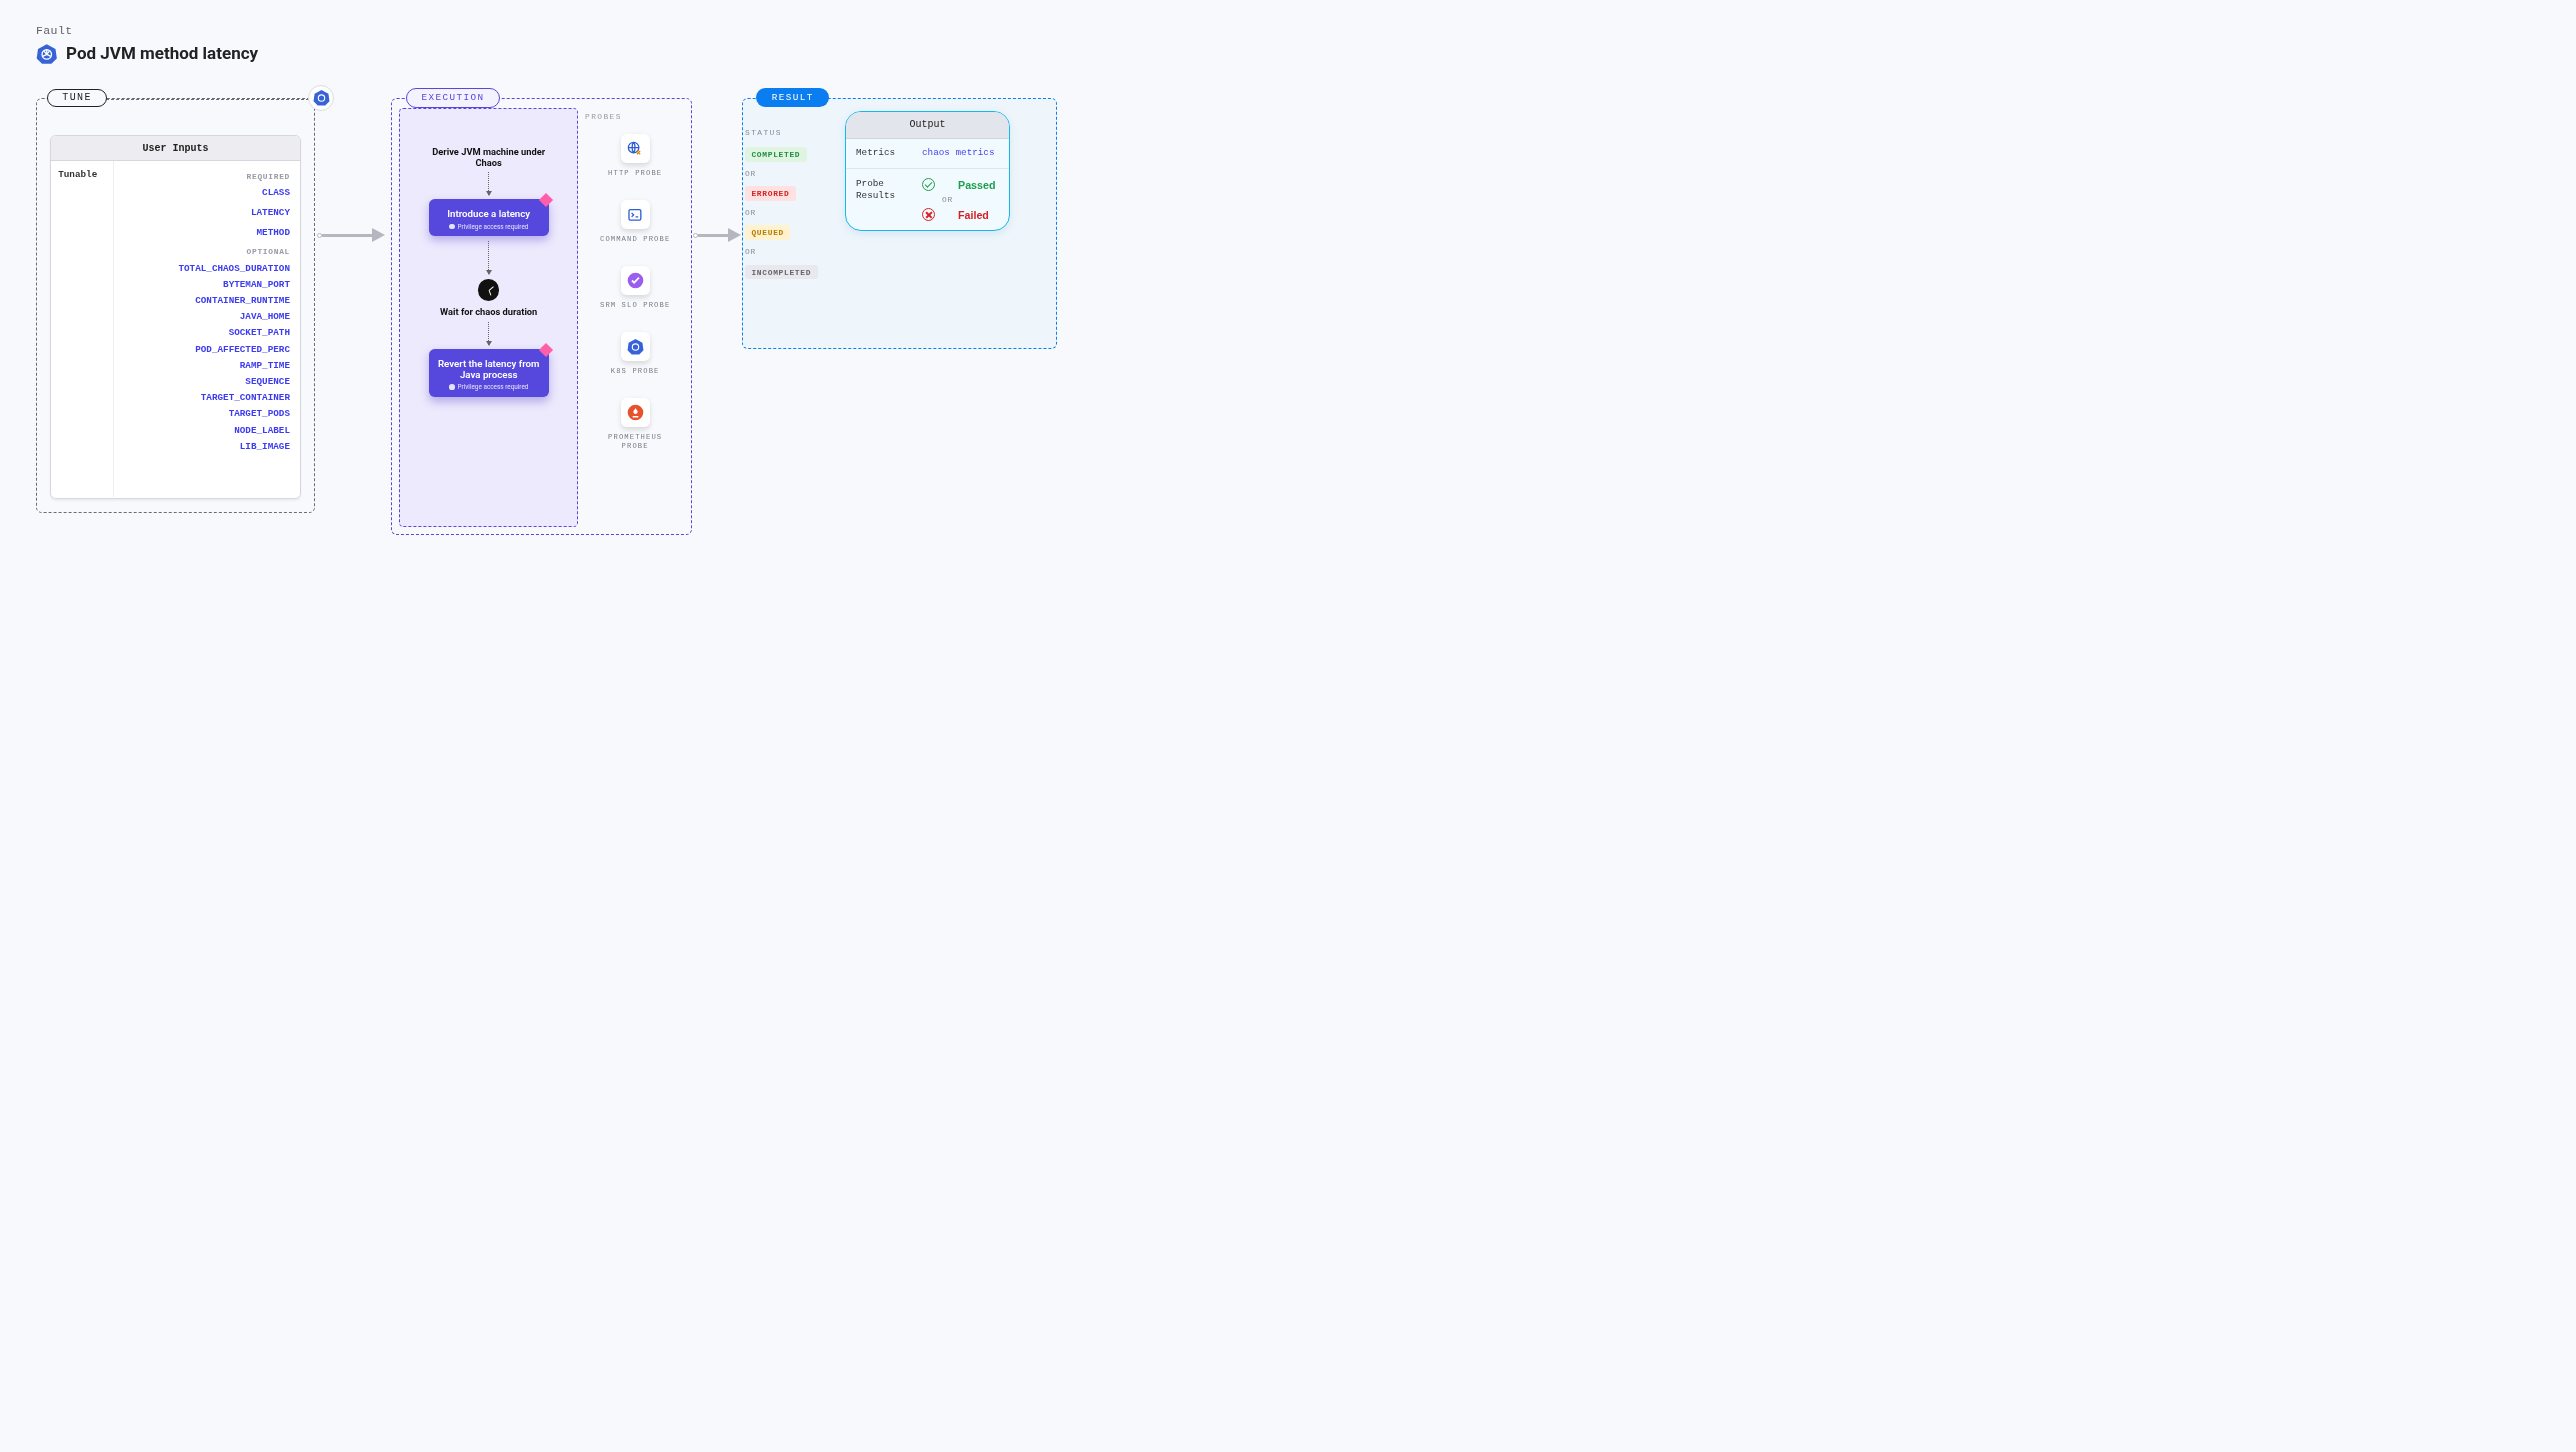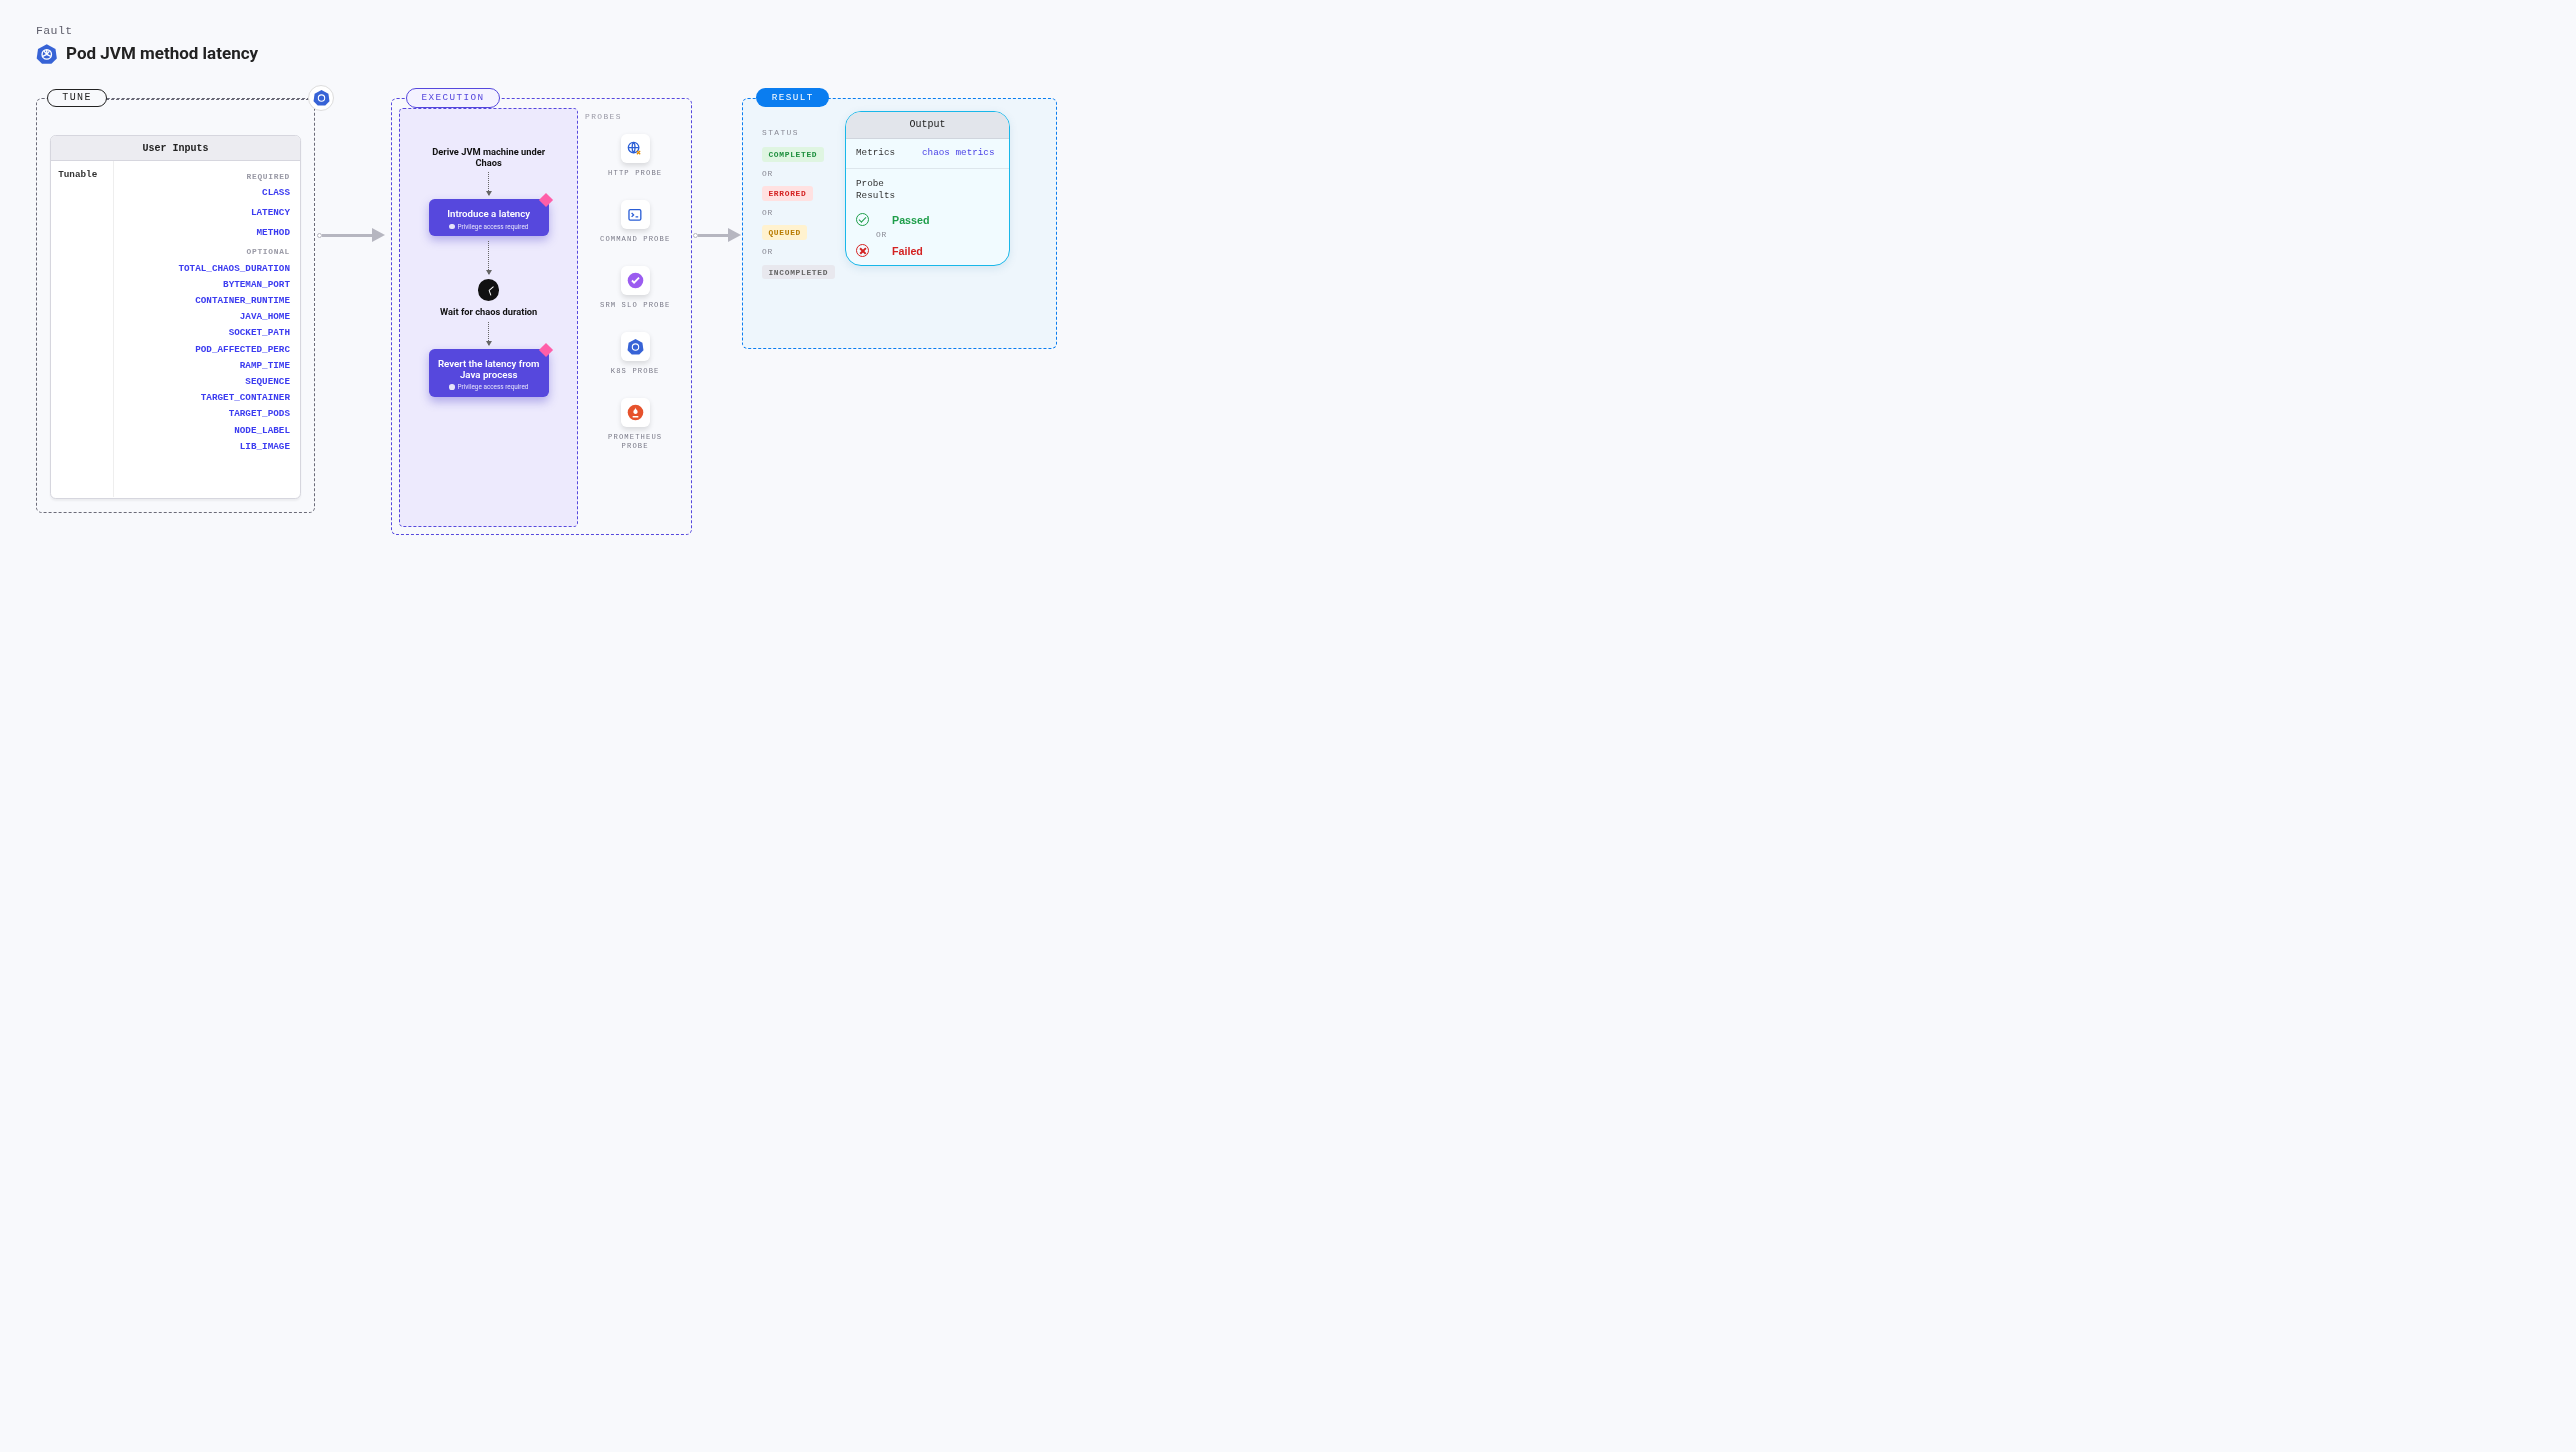--- a/index.html
+++ b/index.html
@@ -252,21 +252,21 @@
     left: 13px; top: -11.5px;
     background: #0a7df0;
     color: #fff;
     border-radius: 13px;
     padding: 4.3px 15.8px;
     font-family: "Menlo","Courier New",monospace;
     font-size: 9.3px; letter-spacing: 1.4px;
   }
   .status-col {
     position: absolute;
-    left: 19px; top: 29px;
+    left: 2px; top: 29px;
     width: 85px;
   }
   .status-title {
     font-family: "Menlo","Courier New",monospace;
     font-size: 7.9px; letter-spacing: 1.4px; color: #8a8a95;
     margin-bottom: 8.6px;
   }
   .status-badge {
     display: inline-block;
     font-family: "Menlo","Courier New",monospace;
@@ -303,21 +303,21 @@
   }
   .output-row {
     display: flex;
     padding: 8.6px 10px;
     border-bottom: 0.7px solid #dde6ec;
     font-family: "Menlo","Courier New",monospace;
     font-size: 9.3px;
     align-items: flex-start;
     gap: 10px;
   }
-  .output-row:last-child { border-bottom: none; flex-direction: column; }
+  .output-row:last-child { border-bottom: none; }
   .output-row .k { width: 56px; color: #333; line-height: 1.35; }
   .output-row .v { flex: 1; }
   .metrics-link { color: #4b43e6; }
   .pr-val { display: flex; flex-direction: column; gap: 4.3px; }
   .pr-line { display: flex; align-items: flex-end; gap: 23px; font-weight: 700; font-family: Liberation Sans, sans-serif; font-size: 10.7px;}
   .ic-pass {
     width: 13px; height: 13px; border: 1.8px solid #1e9e4a; border-radius: 50%;
     position: relative;
   }
   .ic-pass::after {

